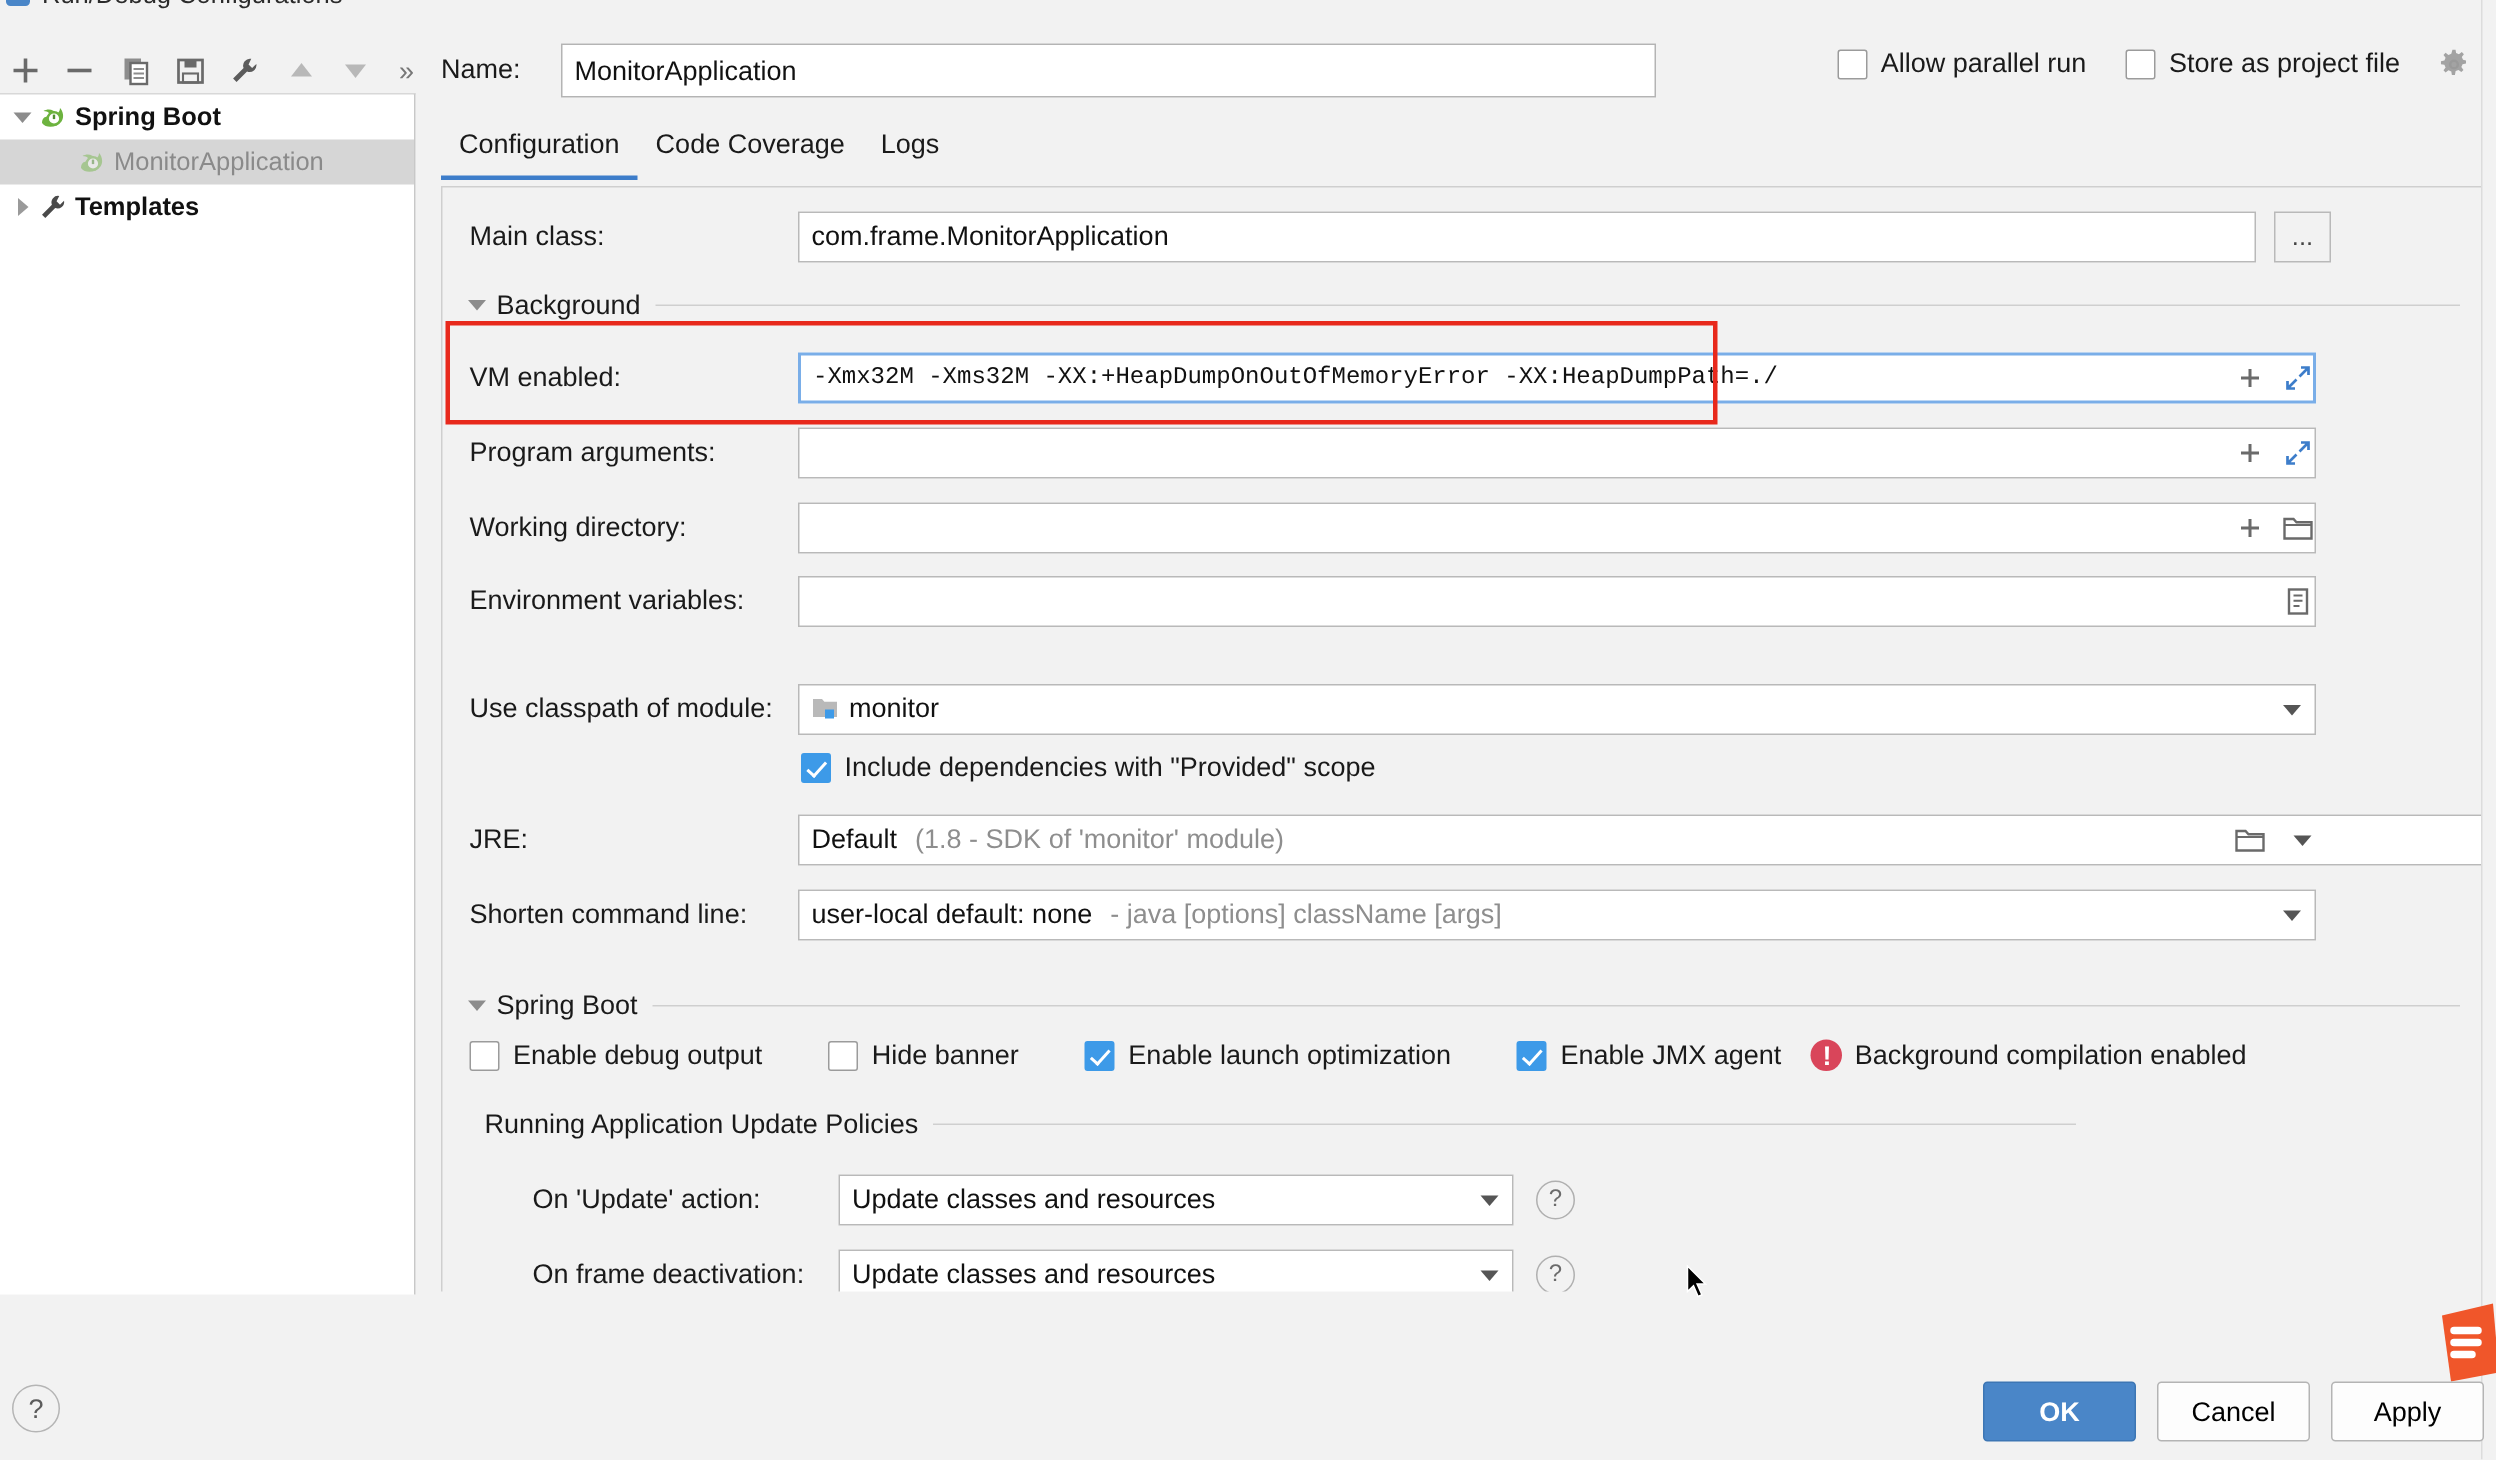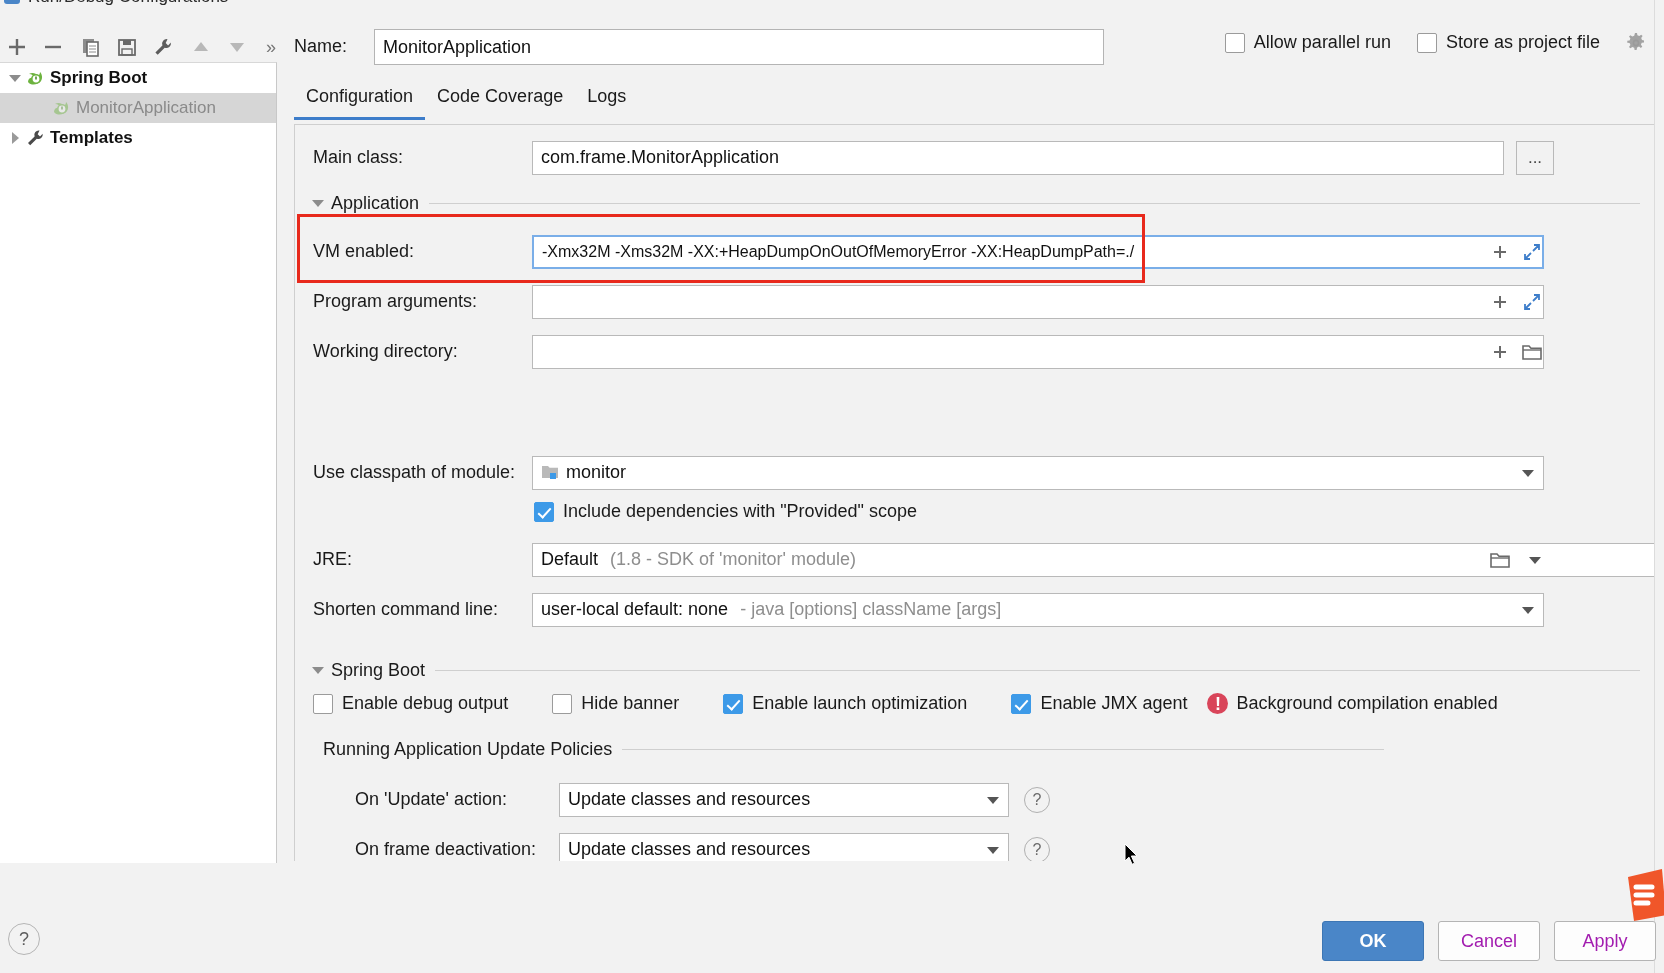--- a/index.html
+++ b/index.html
@@ -159,21 +159,21 @@
   }
 
   
   .footer{position:absolute;left:0;right:0;bottom:0;height:62px;}
   .help{position:absolute;left:8px;top:12px;width:30px;height:30px;border-radius:50%;
         border:1px solid #b5b5b5;display:flex;align-items:center;justify-content:center;
         font-size:18px;color:#5c5c5c;background:#f2f2f2;}
   .dlg-btns{position:absolute;right:8px;top:10px;display:flex;gap:14px;}
   .dbtn{
     width:100px;height:38px;border:1px solid #b4b4b4;background:#fdfdfd;border-radius:3px;
-    display:flex;align-items:center;justify-content:center;font-size:18px;color:#a21caf;
+    display:flex;align-items:center;justify-content:center;font-size:18px;color:#000000;
   }
   .dbtn.primary{background:#4a86c8;border-color:#3d76b4;color:#fff;font-weight:700;}
 
   .cursor-arrow{position:absolute;left:1124px;top:843px;width:16px;height:24px;}
   .orange-badge{
     position:absolute;right:-4px;bottom:50px;width:46px;height:60px;
   }
   .rightedge{
     position:absolute;right:0;top:0;width:9px;bottom:0;background:#f2f2f2;
     border-left:1px solid #dcdcdc;
@@ -307,27 +307,27 @@
     <div class="frow" style="top:16px;">
       <span class="flabel">Main class:</span>
       <div class="fld" style="left:237px;width:972px;">com.frame.MonitorApplication</div>
       <div class="btn-sq" style="left:1221px;">...</div>
     </div>
 
     <div class="sect" style="top:68px;">
       <span class="tw down">
           <i></i>
         </span>
-      <span class="stext">Application</span>
+      <span class="stext">Background</span>
       <span class="sline"></span>
     </div>
 
     <div class="frow" style="top:110px;">
       <span class="flabel">VM enabled:</span>
-      <div class="fld focus" style="left:237px;width:1012px;font-family:Liberation Sans, sans-serif;font-size:16px;">-Xmx32M -Xms32M -XX:+HeapDumpOnOutOfMemoryError -XX:HeapDumpPath=./</div>
+      <div class="fld focus" style="left:237px;width:1012px;font-family:Liberation Mono, monospace;font-size:16px;">-Xmx32M -Xms32M -XX:+HeapDumpOnOutOfMemoryError -XX:HeapDumpPath=./</div>
       <span class="ico-btn" style="left:1192px;top:4px;">
         <svg width="20" height="20" viewBox="0 0 20 20">
             <path d="M10 4v12M4 10h12" stroke="#6a6a6a" stroke-width="2" fill="none"></path>
           </svg>
       </span>
       <span class="ico-btn" style="left:1224px;top:4px;">
         <svg width="20" height="20" viewBox="0 0 20 20">
           <path d="M12 3h5v5M17 3l-6 6M8 17H3v-5M3 17l6-6" stroke="#3d7dca" stroke-width="1.8" fill="none"></path>
         </svg>
       </span>
@@ -357,20 +357,30 @@
             <path d="M10 4v12M4 10h12" stroke="#6a6a6a" stroke-width="2" fill="none"></path>
           </svg>
       </span>
       <span class="ico-btn" style="left:1224px;top:4px;">
         <svg width="20" height="20" viewBox="0 0 20 20">
           <path d="M12 3h5v5M17 3l-6 6M8 17H3v-5M3 17l6-6" stroke="#3d7dca" stroke-width="1.8" fill="none"></path>
         </svg>
       </span>
     </div>
 
+    <div class="frow" style="top:259px;">
+      <span class="flabel">Environment variables:</span>
+      <div class="fld" style="left:237px;width:1012px;"></div>
+      <span class="ico-btn" style="left:1224px;top:4px;">
+        <svg width="20" height="20" viewBox="0 0 20 20">
+          <rect x="4" y="2" width="12" height="16" fill="none" stroke="#6a6a6a" stroke-width="1.6"></rect>
+          <path d="M7 6h6M7 9.5h6M7 13h4" stroke="#6a6a6a" stroke-width="1.4"></path>
+        </svg>
+      </span>
+    </div>
 
     <div class="frow" style="top:331px;">
       <span class="flabel">Use classpath of module:</span>
       <div class="combo" style="left:237px;width:1012px;">
         <span class="mod-ico">
           <svg width="20" height="16" viewBox="0 0 20 16">
             <path d="M1 2h6l1.6 1.8H17V14H1z" fill="#b9b9b9"></path>
             <rect x="9" y="9" width="6" height="6" fill="#3d9ae8"></rect>
           </svg>
         </span><span>monitor</span>

